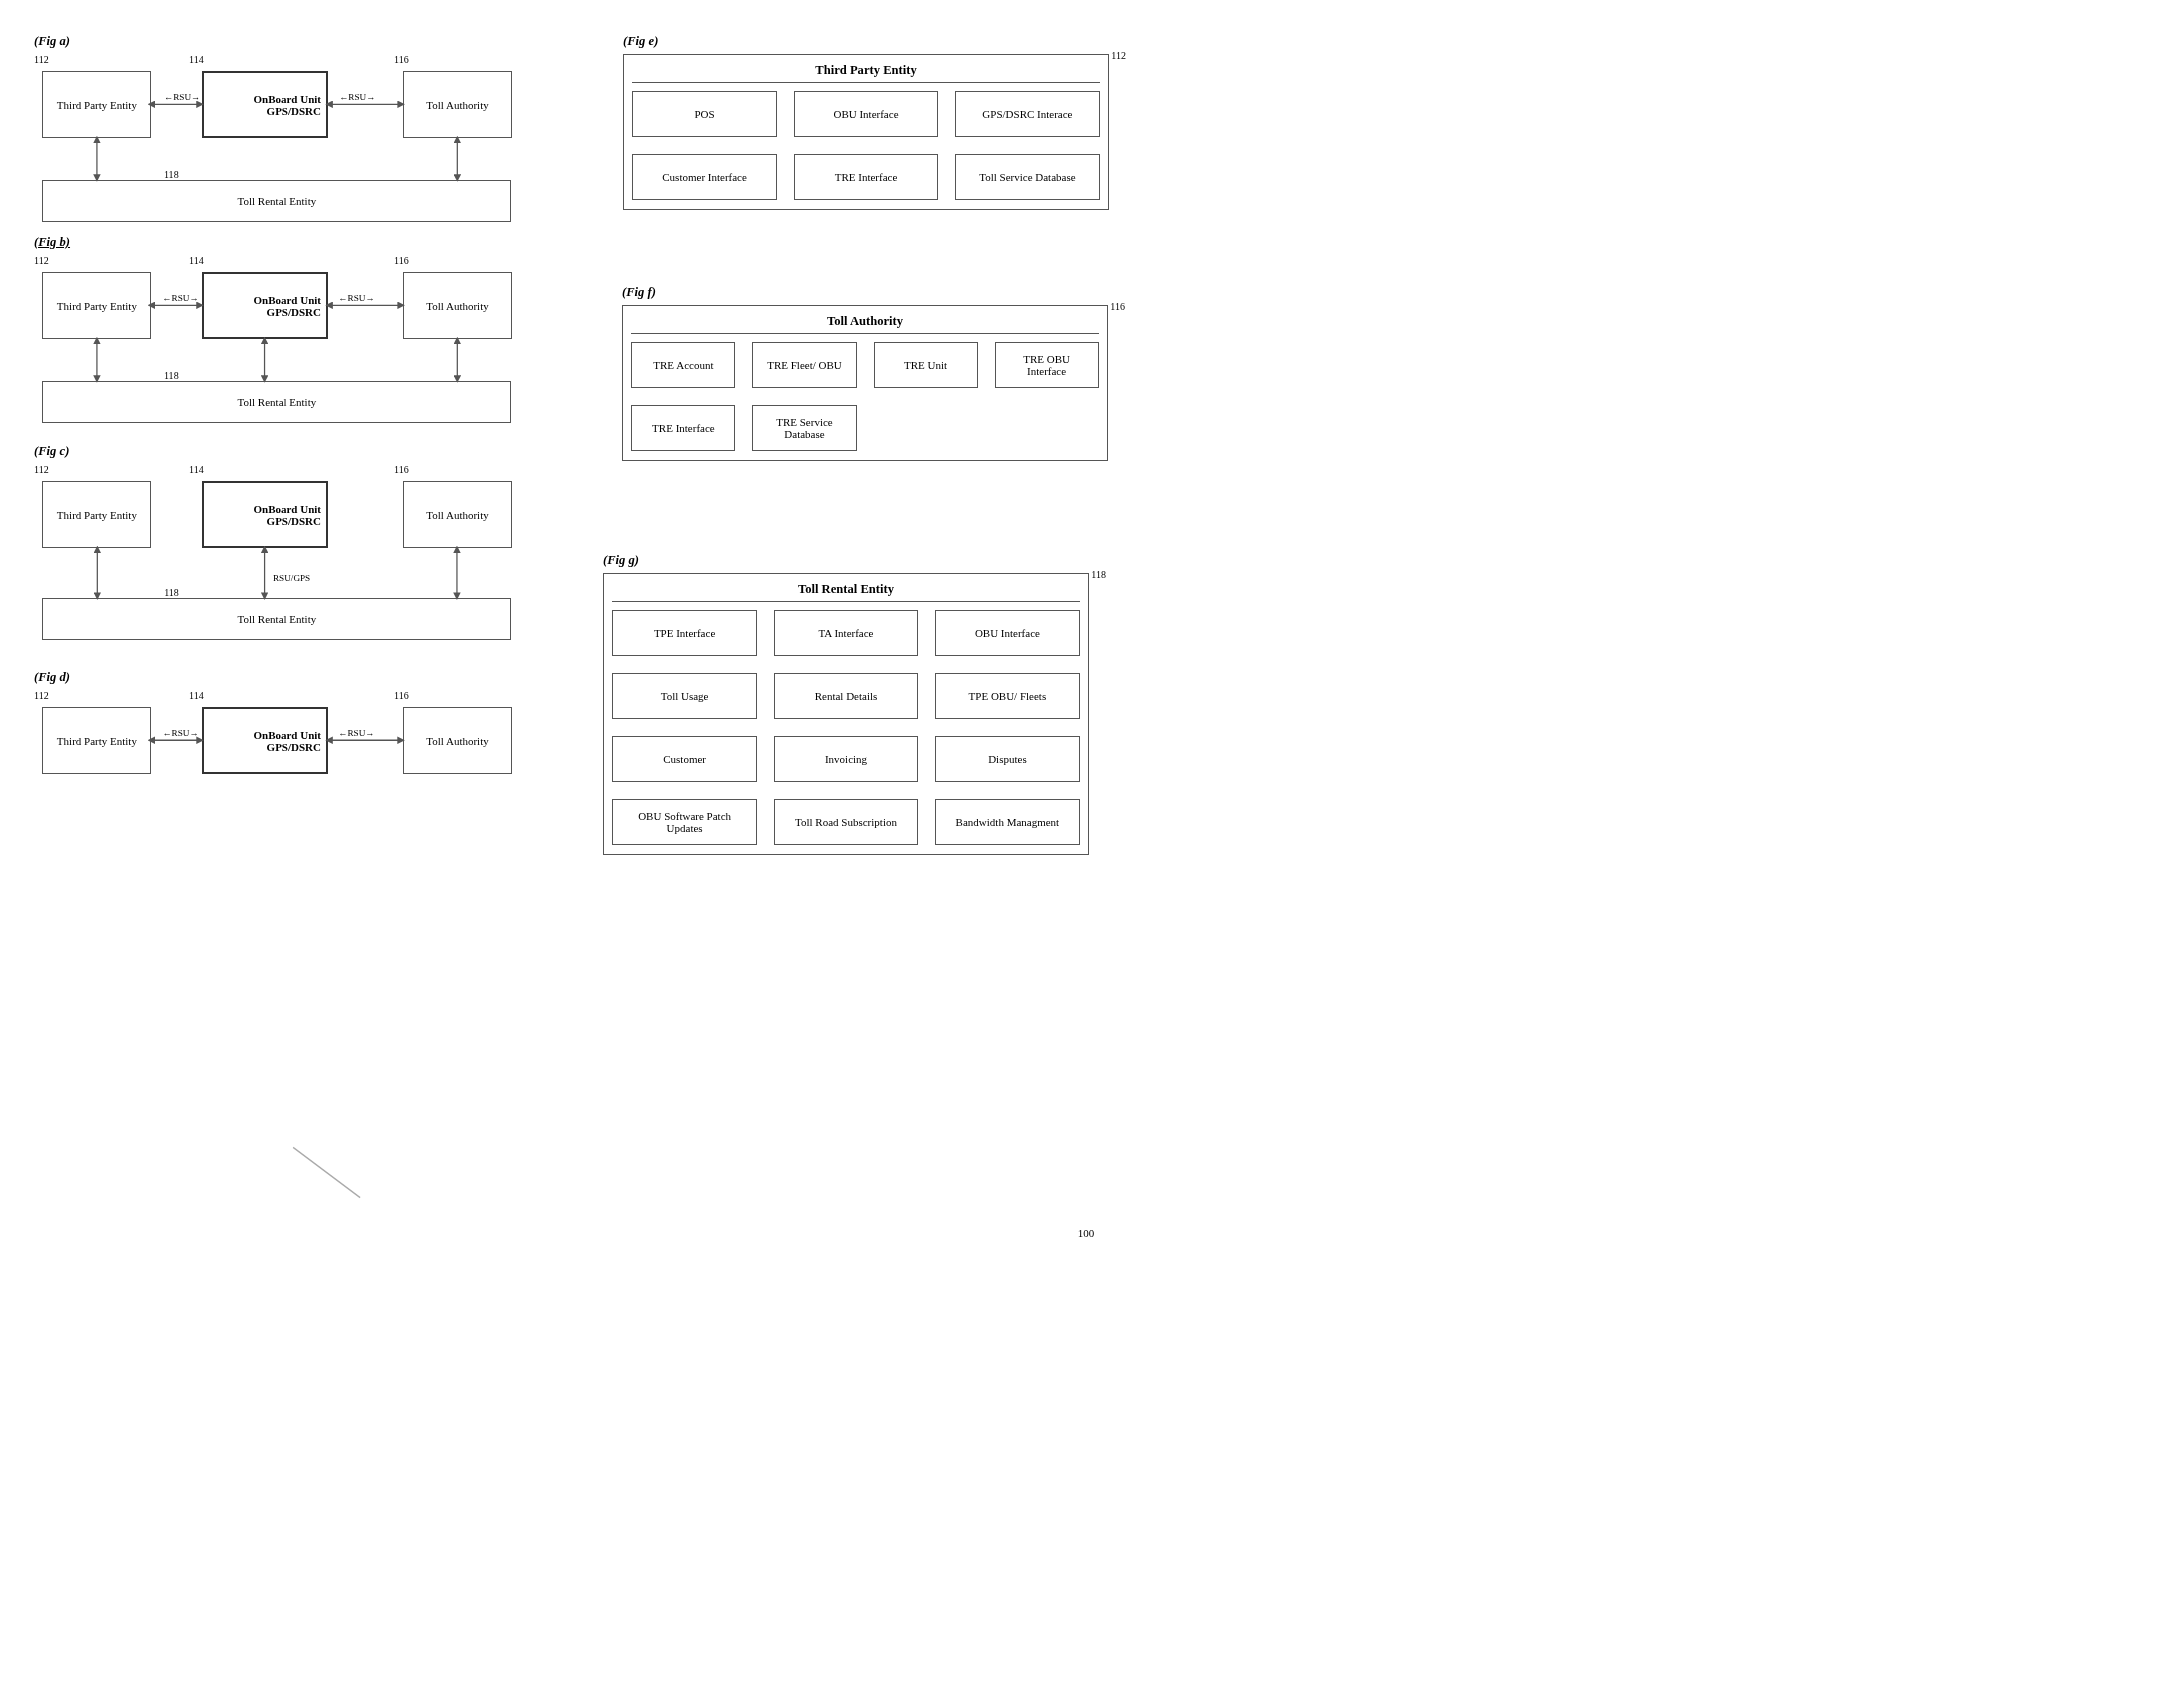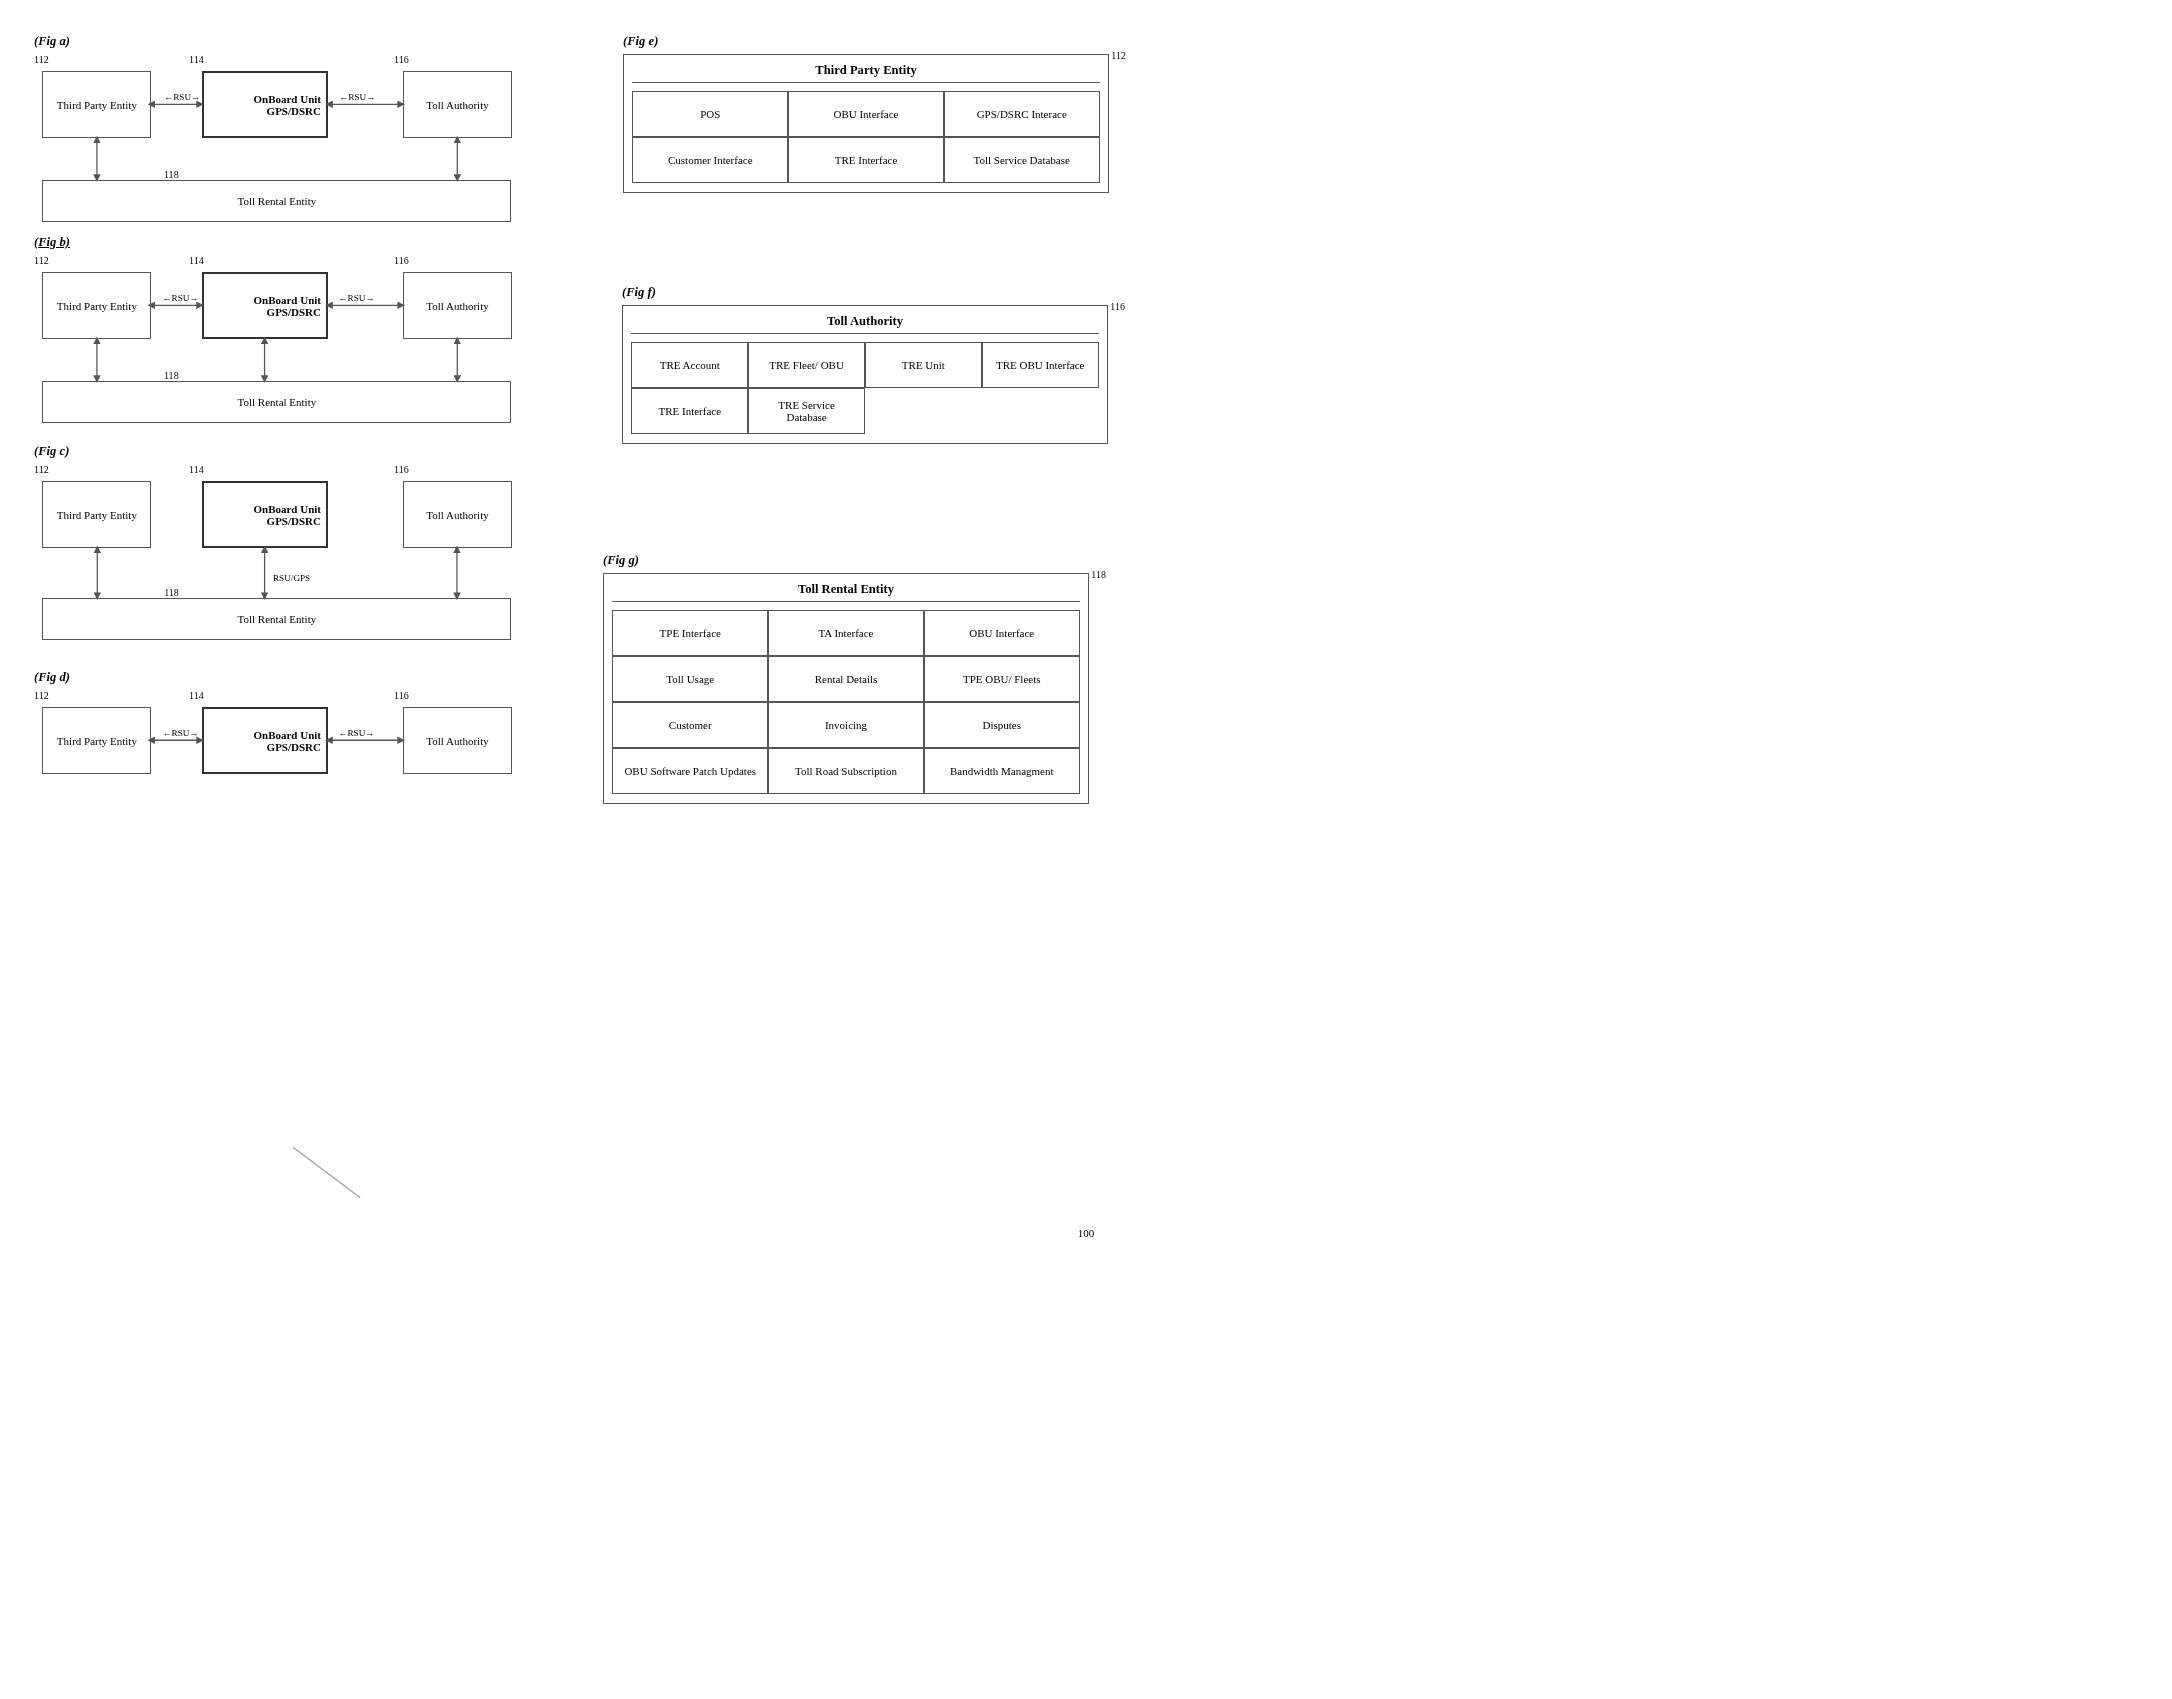--- a/index.html
+++ b/index.html
@@ -57,21 +57,21 @@
       text-align: center;
       font-weight: bold;
       font-size: 12.6px;
       margin-bottom: 8.4px;
       border-bottom: 0.8px solid #555;
       padding-bottom: 3.4px;
     }
 
     .inner-grid {
       display: grid;
-      gap: 0;
+      gap: 17px;
     }
 
     .inner-box {
       border: 1.7px solid #555;
       padding: 6.7px 8.4px;
       text-align: center;
       font-size: 11px;
       background: #fff;
       min-height: 46px;
       display: flex;

